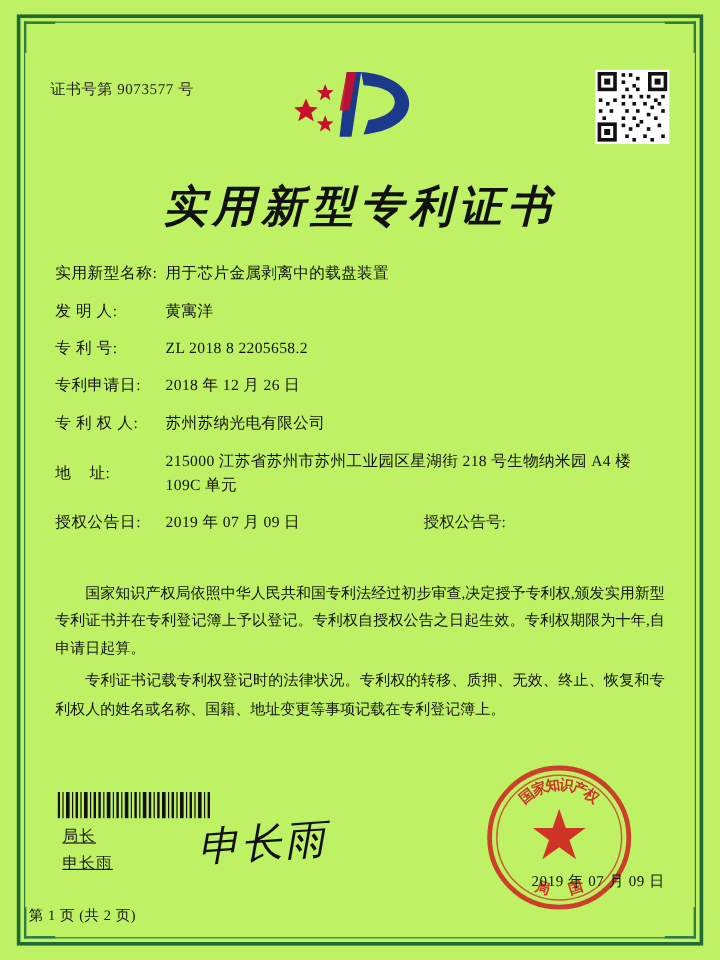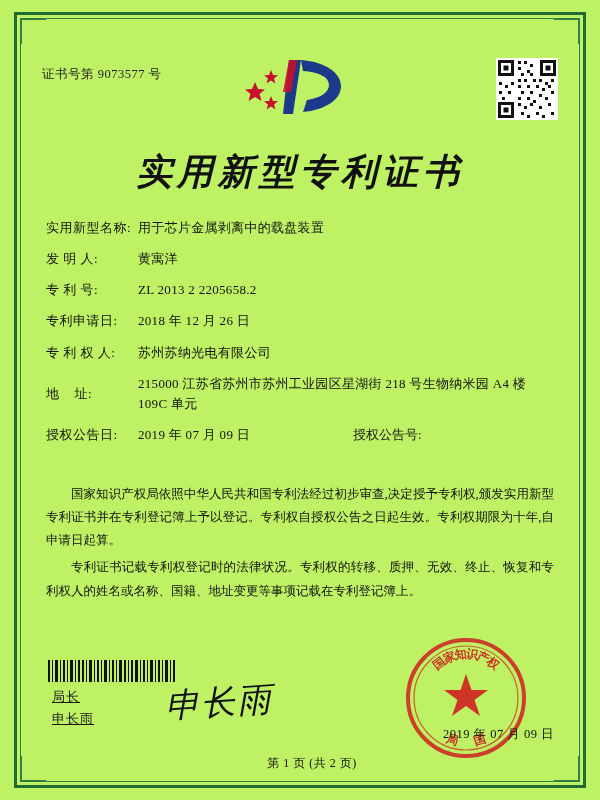--- a/index.html
+++ b/index.html
@@ -193,21 +193,21 @@
     color: #111;
     letter-spacing: 0.5px;
   }
 
   
   .footer {
     position: absolute;
     left: 0;
     right: 0;
     bottom: 28px;
-    text-align: center;
+    text-align: left;
     font-size: 12px;
     color: #111;
     letter-spacing: 0.5px;
     padding-left: 24px;
   }
 </style>
 </head>
 <body>
 
 <div class="page">
@@ -299,21 +299,21 @@
     <div class="field-row">
       <div class="field-label">实用新型名称:</div>
       <div class="field-value">用于芯片金属剥离中的载盘装置</div>
     </div>
     <div class="field-row">
       <div class="field-label">发 明 人:</div>
       <div class="field-value">黄寓洋</div>
     </div>
     <div class="field-row">
       <div class="field-label">专 利 号:</div>
-      <div class="field-value">ZL 2013 2 2205658.2</div>
+      <div class="field-value">ZL 2018 8 2205658.2</div>
     </div>
     <div class="field-row">
       <div class="field-label">专利申请日:</div>
       <div class="field-value">2018 年 12 月 26 日</div>
     </div>
     <div class="field-row">
       <div class="field-label">专 利 权 人:</div>
       <div class="field-value">苏州苏纳光电有限公司</div>
     </div>
     <div class="field-row">

